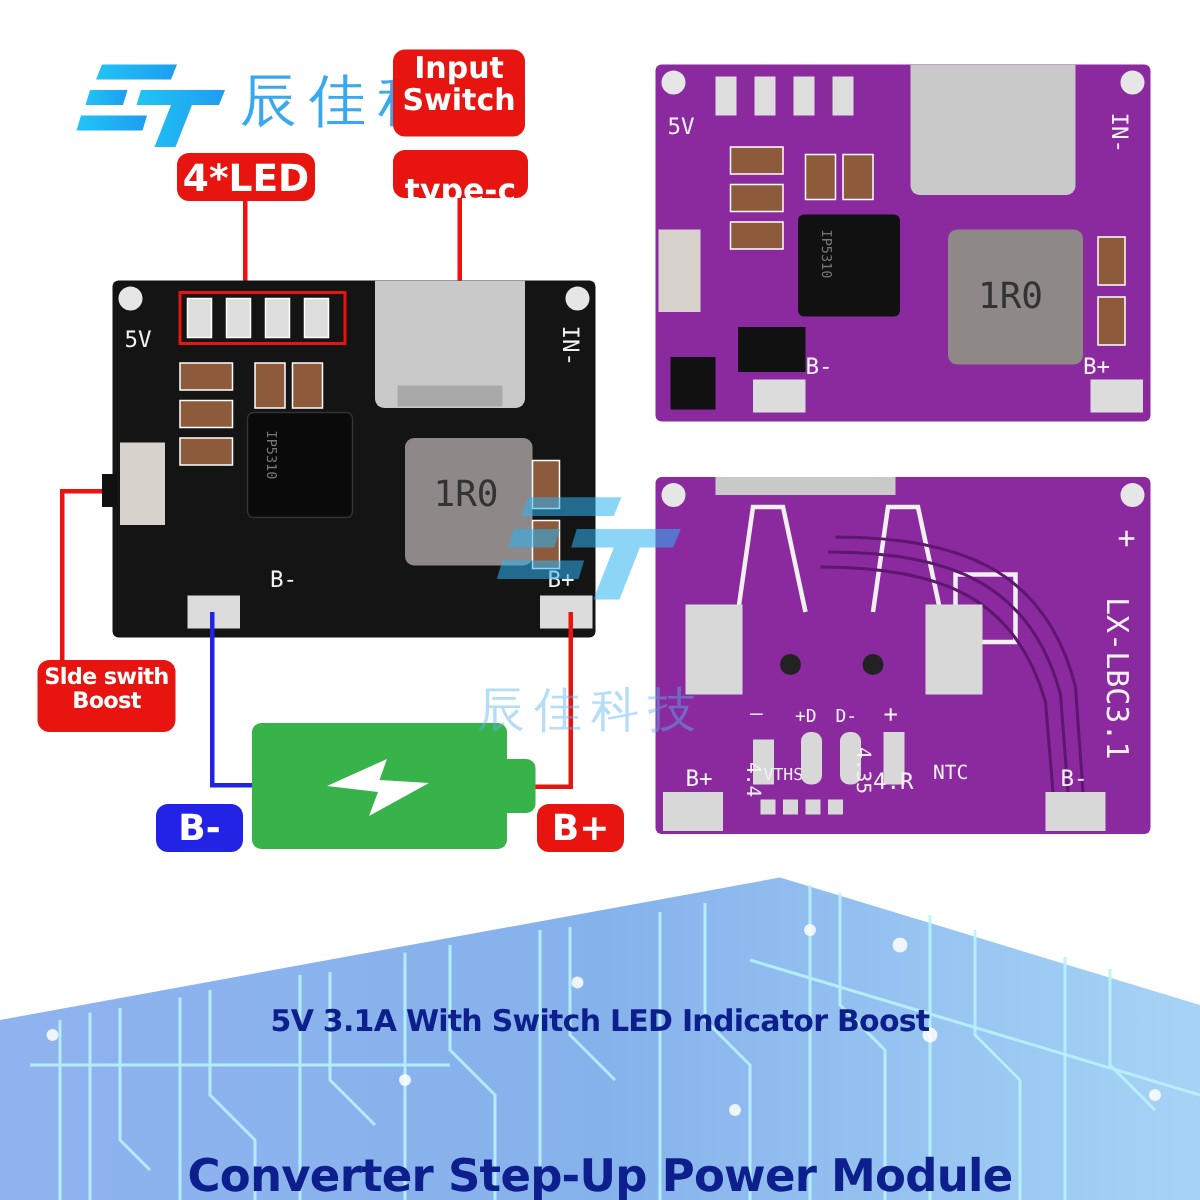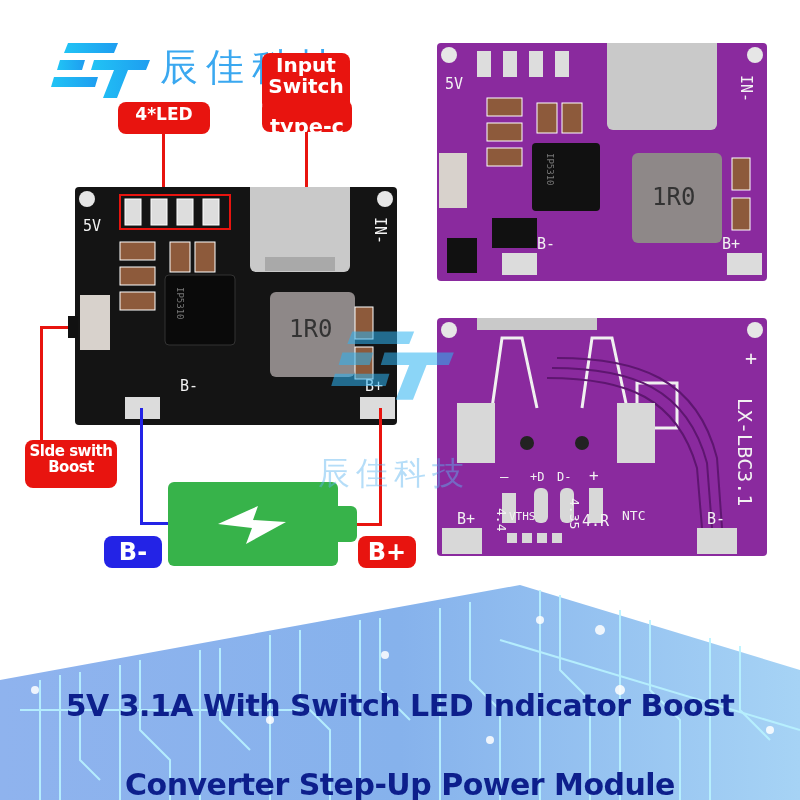--- a/index.html
+++ b/index.html
@@ -4,32 +4,32 @@
 <style>
   * { box-sizing: border-box; margin: 0; padding: 0; }
   body { width: 800px; height: 800px; overflow: hidden; background: #ffffff; font-family: "Liberation Sans", sans-serif; position: relative; }
   .abs { position: absolute; }
 
   
   .circuit-bg { left: 0; top: 580px; width: 800px; height: 220px; overflow: hidden; }
   .circuit-bg svg { display: block; }
 
   .title-line { position: absolute; left: 0; width: 800px; text-align: center; font-family: "DejaVu Sans", sans-serif; font-weight: bold; color: #0d1f8c; letter-spacing: -0.5px; }
-  .title-line.l1 { top: 688px; font-size: 30px; }
+  .title-line.l1 { top: 668px; font-size: 20px; }
   .title-line.l2 { top: 767px; font-size: 30px; }
 
   
   .logo { left: 50px; top: 40px; width: 105px; height: 60px; }
   .logo-cn { left: 160px; top: 42px; font-family: "DejaVu Serif", serif; font-size: 38px; color: #3aa8f0; letter-spacing: 8px; font-weight: normal; white-space: nowrap; }
 
   
   .callout { background: #e8140f; color: #fff; font-weight: bold; border-radius: 8px; text-align: center; font-family: "DejaVu Sans", sans-serif; line-height: 1.05; }
-  .co-input { left: 262px; top: 33px; width: 88px; height: 58px; font-size: 20px; padding-top: 2px; margin-top: 20px; }
+  .co-input { left: 262px; top: 33px; width: 88px; height: 58px; font-size: 20px; padding-top: 2px; }
   .co-type { left: 262px; top: 100px; width: 90px; height: 32px; font-size: 21px; padding-top: 16px; }
-  .co-led { left: 118px; top: 102px; width: 92px; height: 32px; font-size: 17px; padding-top: 4px; }
+  .co-led { left: 118px; top: 102px; width: 92px; height: 32px; font-size: 25px; padding-top: 4px; }
   .co-slide { left: 25px; top: 440px; width: 92px; height: 48px; font-size: 15px; padding-top: 4px; letter-spacing: -0.5px; }
 
   .line { background: #e8140f; }
 
   
   .board { border-radius: 4px; overflow: hidden; }
   .board-black { left: 75px; top: 187px; width: 322px; height: 238px; background: #141414; }
   .board-purple1 { left: 437px; top: 43px; width: 330px; height: 238px; background: #8a2a9e; }
   .board-purple2 { left: 437px; top: 318px; width: 330px; height: 238px; background: #8a2a9e; }
 

